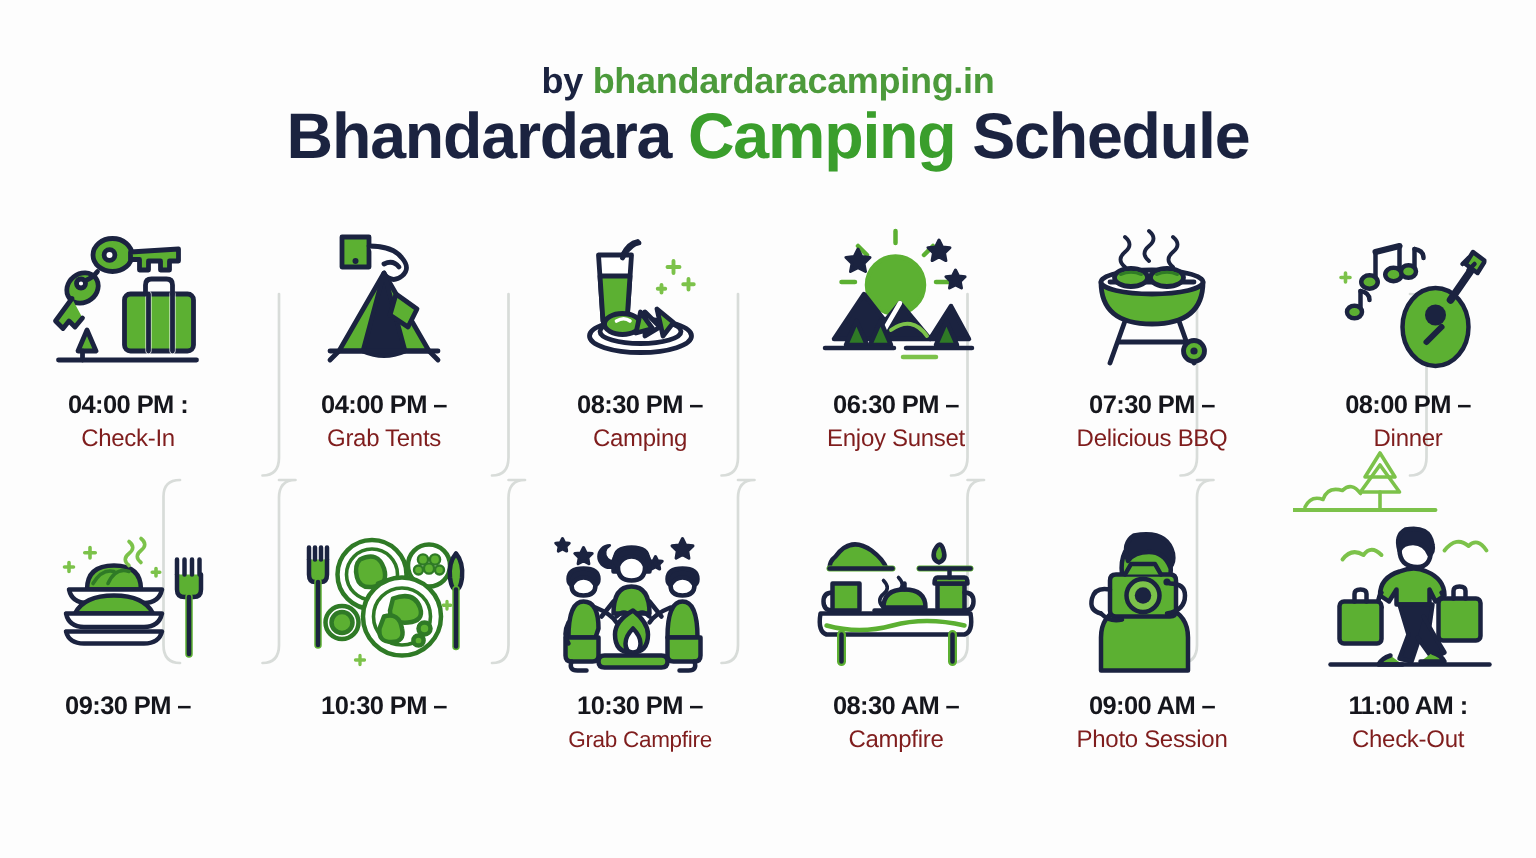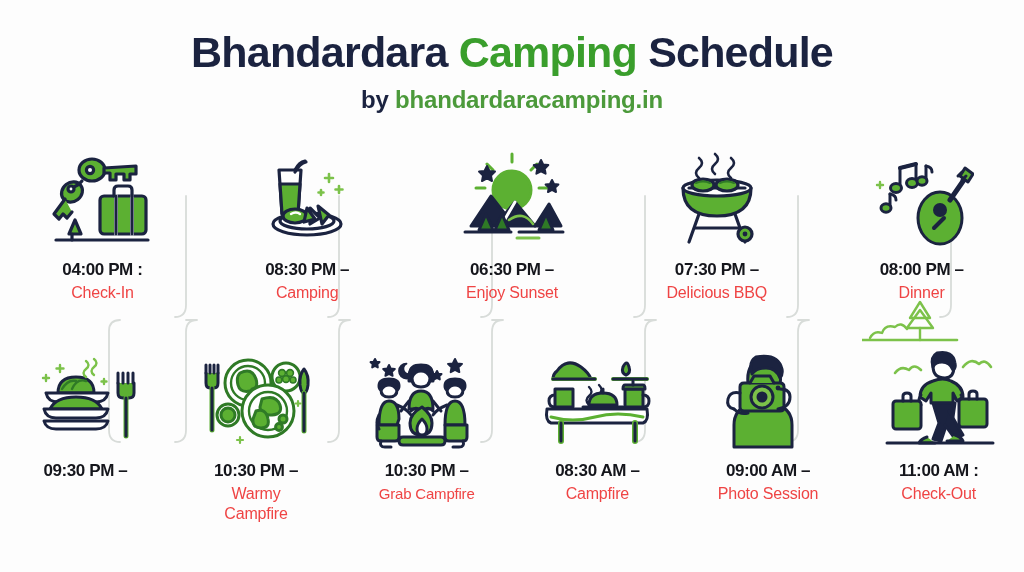--- a/index.html
+++ b/index.html
@@ -46,36 +46,36 @@
     display: flex; align-items: flex-end; justify-content: center;
   }
   .icon-wrap svg { display: block; }
   .time {
     margin-top: 12px;
     font-size: 17px; font-weight: 800; color: #15161c;
     letter-spacing: -0.4px; white-space: nowrap;
   }
   .label {
     margin-top: 3px;
-    font-size: 16px; font-weight: 400; color: #ef4444;
+    font-size: 16px; font-weight: 400; color: #7f1d1d;
     line-height: 1.28; text-align: center; letter-spacing: -0.2px;
   }
   .label.tight { font-size: 15px; }
 
   
   #scenery { position: absolute; left: 862px; top: 296px; }
 </style>
 </head>
 <body>
 
 <div id="page">
 
   <div id="header">
+    <div id="subtitle"><span class="dark">by </span><span class="green">bhandardaracamping.in</span></div>
     <div id="title"><span class="dark">Bhandardara </span><span class="green">Camping </span><span class="dark">Schedule</span></div>
-    <div id="subtitle"><span class="dark">by </span><span class="green">bhandardaracamping.in</span></div>
   </div>
 
   <svg id="rail" viewBox="0 0 1024 572" fill="none">
     <g stroke="#d8dcd9" stroke-width="1.8" fill="none" stroke-linecap="round" stroke-linejoin="round">
 
       <path d="M186 196 L186 305 Q186 317 175 317"></path>
       <path d="M339 196 L339 305 Q339 317 328 317"></path>
       <path d="M492 196 L492 305 Q492 317 481 317"></path>
       <path d="M645 196 L645 305 Q645 317 634 317"></path>
       <path d="M798 196 L798 305 Q798 317 787 317"></path>
@@ -114,20 +114,39 @@
             <path d="M19 82 l6-14 6 14 z" fill="#5cb032"></path>
             <path d="M22 82 v6"></path>
             <path d="M6 88 h92"></path>
           </g>
         </svg>
       </div>
       <div class="time">04:00 PM :</div>
       <div class="label">Check-In</div>
     </div>
 
+    <div class="cell">
+      <div class="icon-wrap">
+        <svg width="104" height="96" viewBox="0 0 104 96">
+          <g stroke="#1b2340" stroke-width="3.2" fill="none" stroke-linecap="round" stroke-linejoin="round">
+            <path d="M24 6 h18 v20 h-18 z" fill="#5cb032"></path>
+            <circle cx="33" cy="22" r="2" fill="#1b2340" stroke="none"></circle>
+            <path d="M42 12 q16 0 22 8 q6 7 0 12 q-6 5 -12 -1" fill="#fff"></path>
+            <path d="M52 24 q6 -3 10 2"></path>
+            <path d="M52 30 L22 82 h60 z" fill="#5cb032"></path>
+            <path d="M52 30 L38 82 q14 6 28 0 z" fill="#1b2340"></path>
+            <path d="M60 44 l14 10 -6 12 -12 -8 z" fill="#5cb032"></path>
+            <path d="M16 82 h72"></path>
+            <path d="M22 82 l-6 6 M82 82 l6 6"></path>
+          </g>
+        </svg>
+      </div>
+      <div class="time">04:00 PM –</div>
+      <div class="label">Grab Tents</div>
+    </div>
 
     <div class="cell">
       <div class="icon-wrap">
         <svg width="104" height="96" viewBox="0 0 104 96">
           <g stroke="#1b2340" stroke-width="3.2" fill="none" stroke-linecap="round" stroke-linejoin="round">
             <path d="M24 18 h22 l-3 44 h-16 z" fill="#fff"></path>
             <path d="M25 32 h20 l-2 30 h-16 z" fill="#5cb032"></path>
             <path d="M40 18 q4 -8 10 -9" stroke="#1b2340"></path>
             <path d="M40 20 q5 -9 11 -10" stroke="#1b2340"></path>
             <ellipse cx="52" cy="72" rx="34" ry="11" fill="#fff"></ellipse>
@@ -303,21 +322,20 @@
             <path d="M104 44 v38" stroke="#5cb032" stroke-width="5"></path>
               <path d="M104 44 v38"></path>
             <g stroke="#7cc24a" stroke-width="2.2">
               <path d="M40 88 v6 M37 91 h6"></path>
               <path d="M98 52 v5 M95.5 54.5 h5"></path>
             </g>
           </g>
         </svg>
       </div>
       <div class="time">10:30 PM –</div>
-      <div class="label">Warmy<br>Campfire</div>
     </div>
 
     <div class="cell">
       <div class="icon-wrap">
         <svg width="120" height="100" viewBox="0 0 120 100">
           <g stroke="#1b2340" stroke-width="3" fill="none" stroke-linecap="round" stroke-linejoin="round">
             <g fill="#1b2340" stroke="#1b2340" stroke-width="2">
               <path d="M22 16 l1.8 3.6 4 .4 -2.9 2.8 .7 4 -3.6 -1.9 -3.6 1.9 .7 -4 -2.9 -2.8 4 -.4 z"></path>
               <path d="M88 10 l2.2 4.4 4.8 .5 -3.5 3.4 .8 4.8 -4.3 -2.3 -4.3 2.3 .8 -4.8 -3.5 -3.4 4.8 -.5 z"></path>
               <path d="M8 10 l1.4 2.8 3.1 .3 -2.2 2.2 .5 3.1 -2.8 -1.5 -2.8 1.5 .5 -3.1 -2.2 -2.2 3.1 -.3 z"></path>

